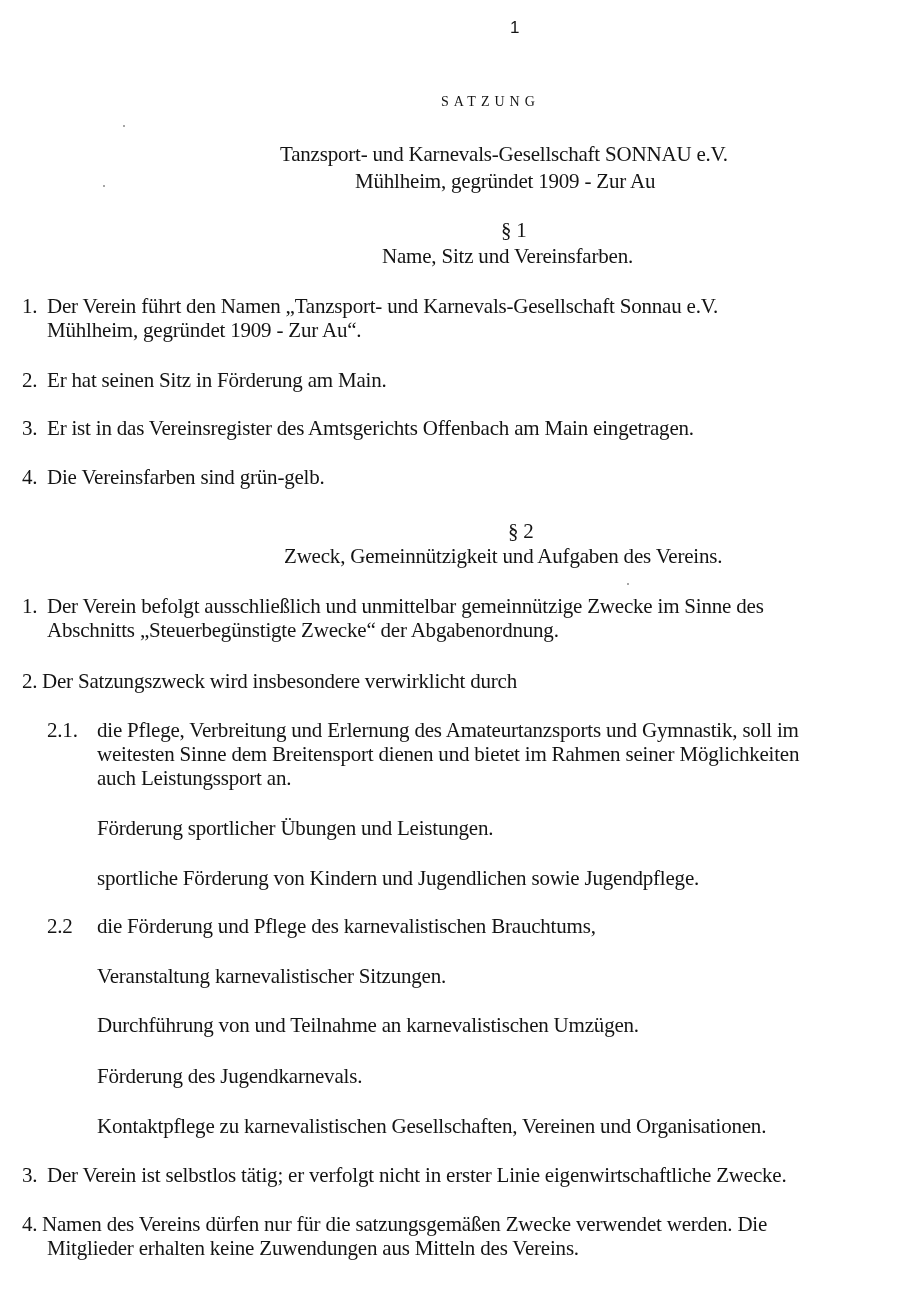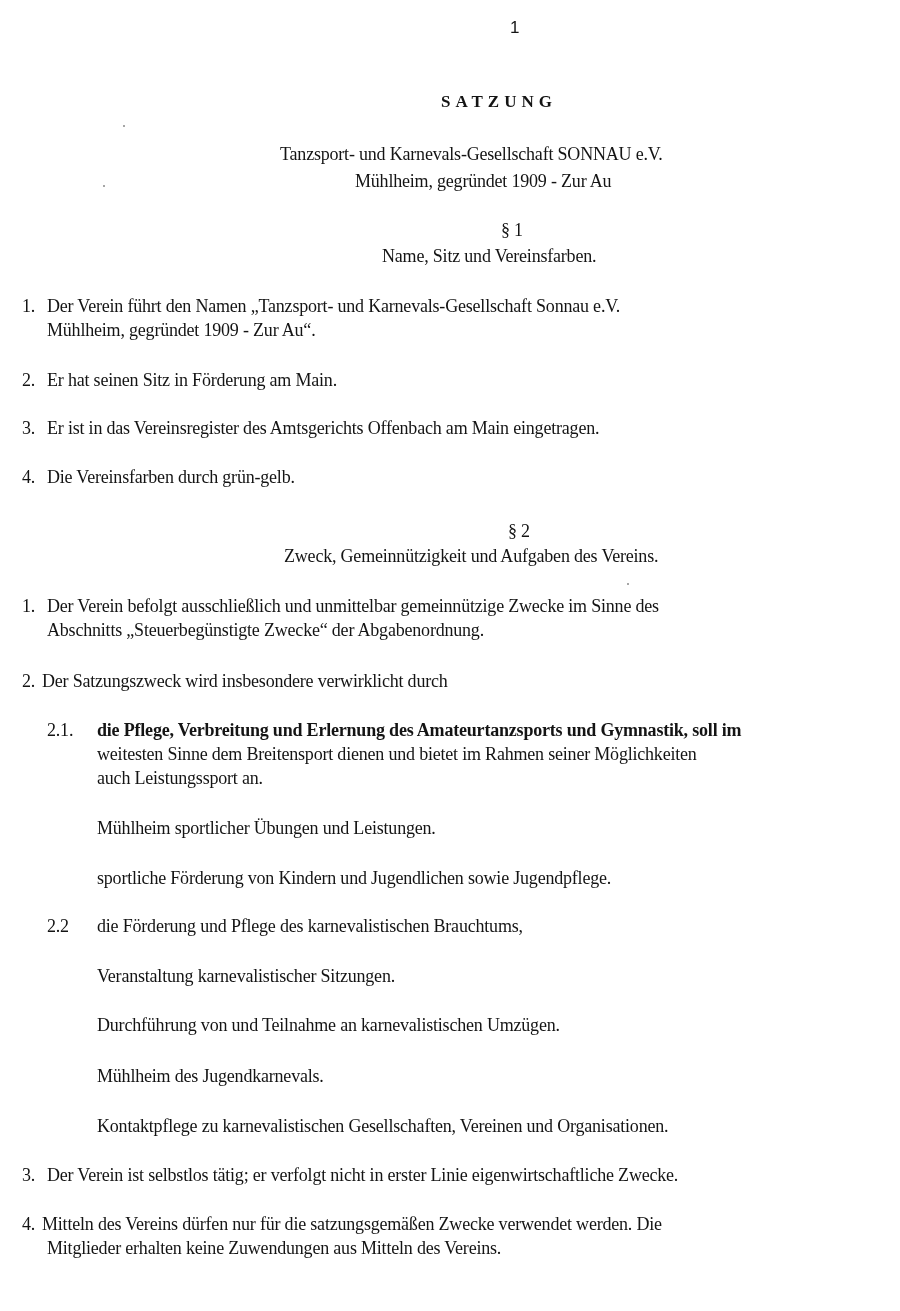--- a/index.html
+++ b/index.html
@@ -1,20 +1,20 @@
 <!DOCTYPE html>
 <html><head>
   <meta charset="utf-8">
   <style>
     html, body { margin: 0; padding: 0; background: #ffffff; }
     body { width: 900px; height: 1311px; position: relative; overflow: hidden;
            font-family: "Liberation Serif", "DejaVu Serif", serif; color: #141414; }
-    .t { position: absolute; white-space: nowrap; font-size: 18px; line-height: 24px; letter-spacing: -0.2px; }
+    .t { position: absolute; white-space: nowrap; font-size: 21px; line-height: 24px; letter-spacing: -0.2px; }
     .pagenum { font-family: "Liberation Sans", "DejaVu Sans", sans-serif; font-size: 17px; }
-    .title { letter-spacing: 5px; font-size: 17px; font-weight: bold; }
+    .title { letter-spacing: 5px; font-size: 14px; }
     .speck { position: absolute; width: 2px; height: 2px; background: #888; border-radius: 1px; }
   </style>
 </head>
 <body>
 
 <div class="t pagenum" style="left:510px; top:16px;">1</div>
 <div class="t title" style="left:441px; top:90px;">SATZUNG</div>
 <div class="t" style="left:280px; top:142px;">Tanzsport- und Karnevals-Gesellschaft SONNAU e.V.</div>
 <div class="t" style="left:355px; top:169px;">Mühlheim, gegründet 1909 - Zur Au</div>
 
@@ -29,44 +29,44 @@
 <div class="t" style="left:47px; top:294px;">Der Verein führt den Namen „Tanzsport- und Karnevals-Gesellschaft Sonnau e.V.</div>
 <div class="t" style="left:47px; top:318px;">Mühlheim, gegründet 1909 - Zur Au“.</div>
 
 <div class="t" style="left:22px; top:368px;">2.</div>
 <div class="t" style="left:47px; top:368px;">Er hat seinen Sitz in Förderung am Main.</div>
 
 <div class="t" style="left:22px; top:416px;">3.</div>
 <div class="t" style="left:47px; top:416px;">Er ist in das Vereinsregister des Amtsgerichts Offenbach am Main eingetragen.</div>
 
 <div class="t" style="left:22px; top:465px;">4.</div>
-<div class="t" style="left:47px; top:465px;">Die Vereinsfarben durch grün-gelb.</div>
+<div class="t" style="left:47px; top:465px;">Die Vereinsfarben sind grün-gelb.</div>
 
 <div class="t" style="left:508px; top:519px;">§ 2</div>
 <div class="t" style="left:284px; top:544px;">Zweck, Gemeinnützigkeit und Aufgaben des Vereins.</div>
 
 <div class="t" style="left:22px; top:594px;">1.</div>
 <div class="t" style="left:47px; top:594px;">Der Verein befolgt ausschließlich und unmittelbar gemeinnützige Zwecke im Sinne des</div>
 <div class="t" style="left:47px; top:618px;">Abschnitts „Steuerbegünstigte Zwecke“ der Abgabenordnung.</div>
 
 <div class="t" style="left:22px; top:669px;">2.</div>
 <div class="t" style="left:42px; top:669px;text-align:center;">Der Satzungszweck wird insbesondere verwirklicht durch</div>
 
 <div class="t" style="left:47px; top:718px;">2.1.</div>
-<div class="t" style="left:97px; top:718px;font-weight:bold;">die Pflege, Verbreitung und Erlernung des Amateurtanzsports und Gymnastik, soll im</div>
+<div class="t" style="left:97px; top:718px;">die Pflege, Verbreitung und Erlernung des Amateurtanzsports und Gymnastik, soll im</div>
 <div class="t" style="left:97px; top:742px;">weitesten Sinne dem Breitensport dienen und bietet im Rahmen seiner Möglichkeiten</div>
 <div class="t" style="left:97px; top:766px;">auch Leistungssport an.</div>
-<div class="t" style="left:97px; top:816px;">Mühlheim sportlicher Übungen und Leistungen.</div>
+<div class="t" style="left:97px; top:816px;">Förderung sportlicher Übungen und Leistungen.</div>
 <div class="t" style="left:97px; top:866px;">sportliche Förderung von Kindern und Jugendlichen sowie Jugendpflege.</div>
 
 <div class="t" style="left:47px; top:914px;">2.2</div>
 <div class="t" style="left:97px; top:914px;">die Förderung und Pflege des karnevalistischen Brauchtums,</div>
 <div class="t" style="left:97px; top:964px;">Veranstaltung karnevalistischer Sitzungen.</div>
 <div class="t" style="left:97px; top:1013px;">Durchführung von und Teilnahme an karnevalistischen Umzügen.</div>
-<div class="t" style="left:97px; top:1064px;">Mühlheim des Jugendkarnevals.</div>
+<div class="t" style="left:97px; top:1064px;">Förderung des Jugendkarnevals.</div>
 <div class="t" style="left:97px; top:1114px;">Kontaktpflege zu karnevalistischen Gesellschaften, Vereinen und Organisationen.</div>
 
 <div class="t" style="left:22px; top:1163px;">3.</div>
 <div class="t" style="left:47px; top:1163px;">Der Verein ist selbstlos tätig; er verfolgt nicht in erster Linie eigenwirtschaftliche Zwecke.</div>
 
 <div class="t" style="left:22px; top:1212px;">4.</div>
-<div class="t" style="left:42px; top:1212px;">Mitteln des Vereins dürfen nur für die satzungsgemäßen Zwecke verwendet werden. Die</div>
+<div class="t" style="left:42px; top:1212px;">Namen des Vereins dürfen nur für die satzungsgemäßen Zwecke verwendet werden. Die</div>
 <div class="t" style="left:47px; top:1236px;">Mitglieder erhalten keine Zuwendungen aus Mitteln des Vereins.</div>
 
 </body></html>

